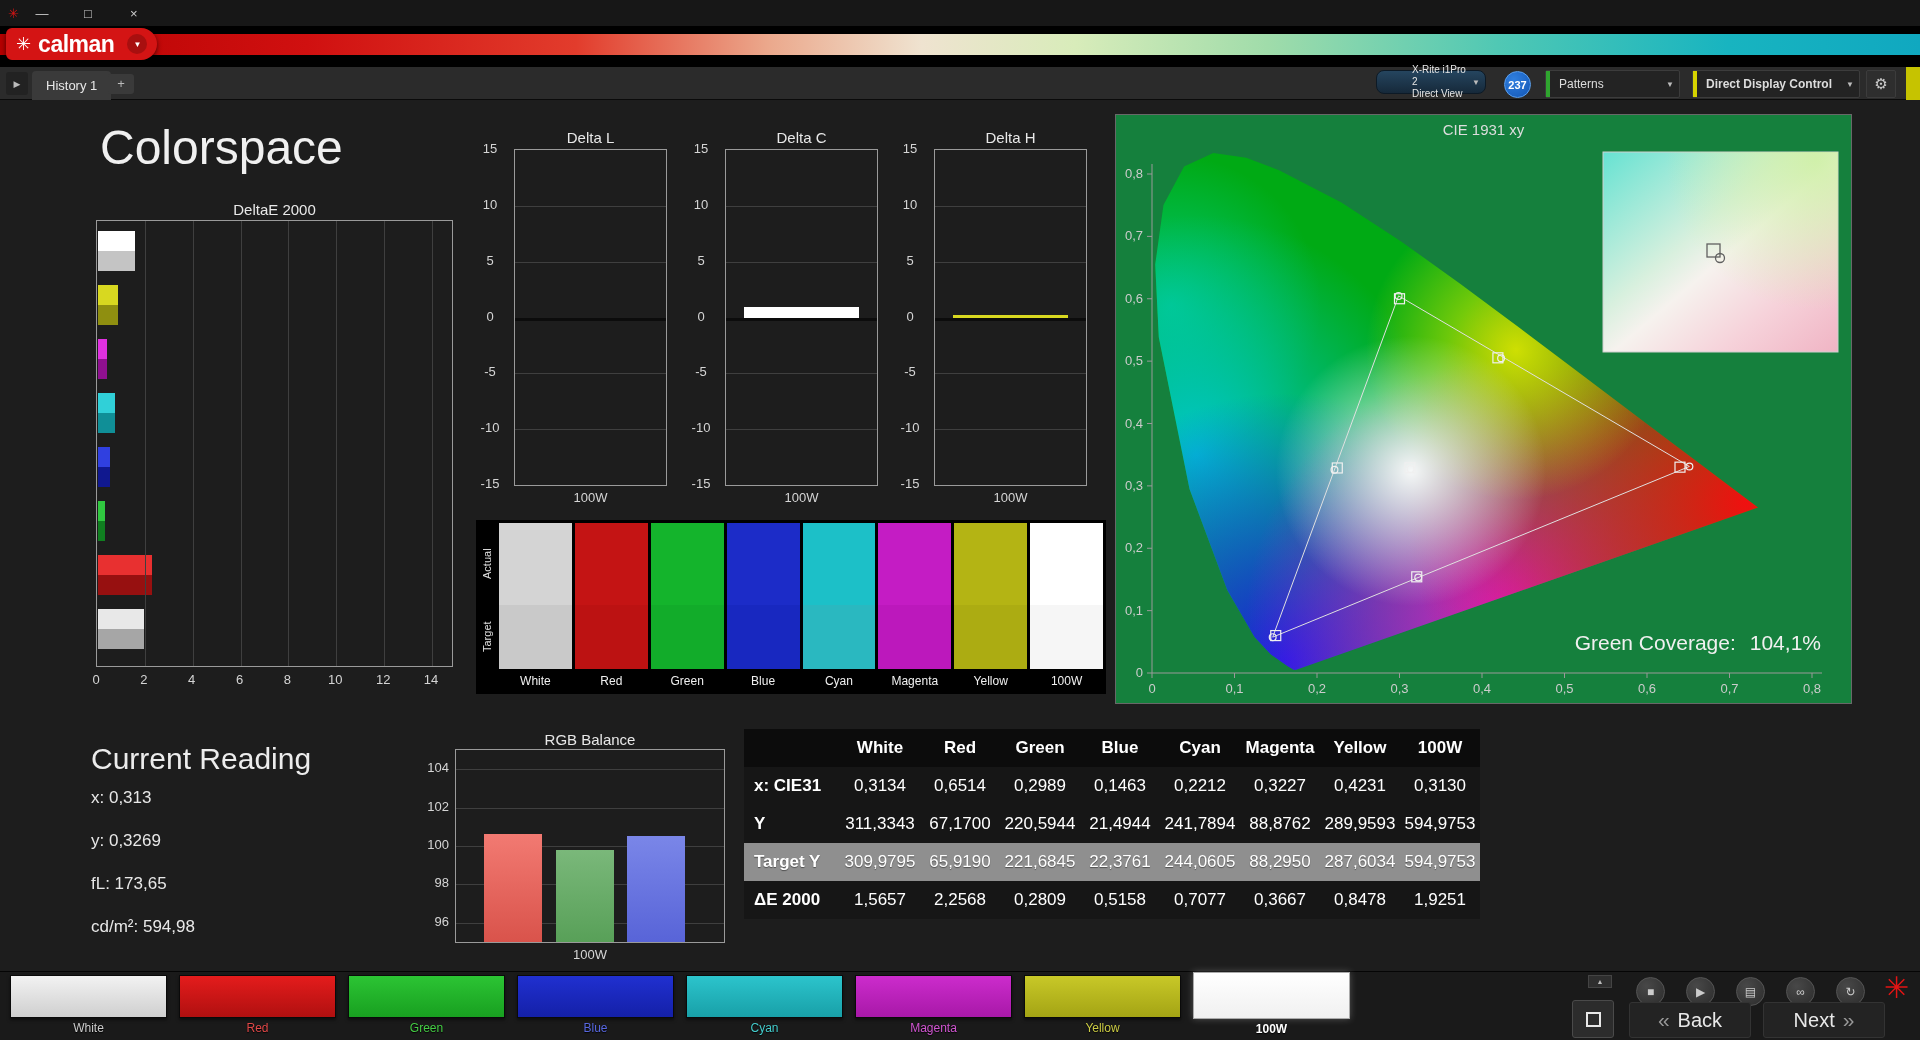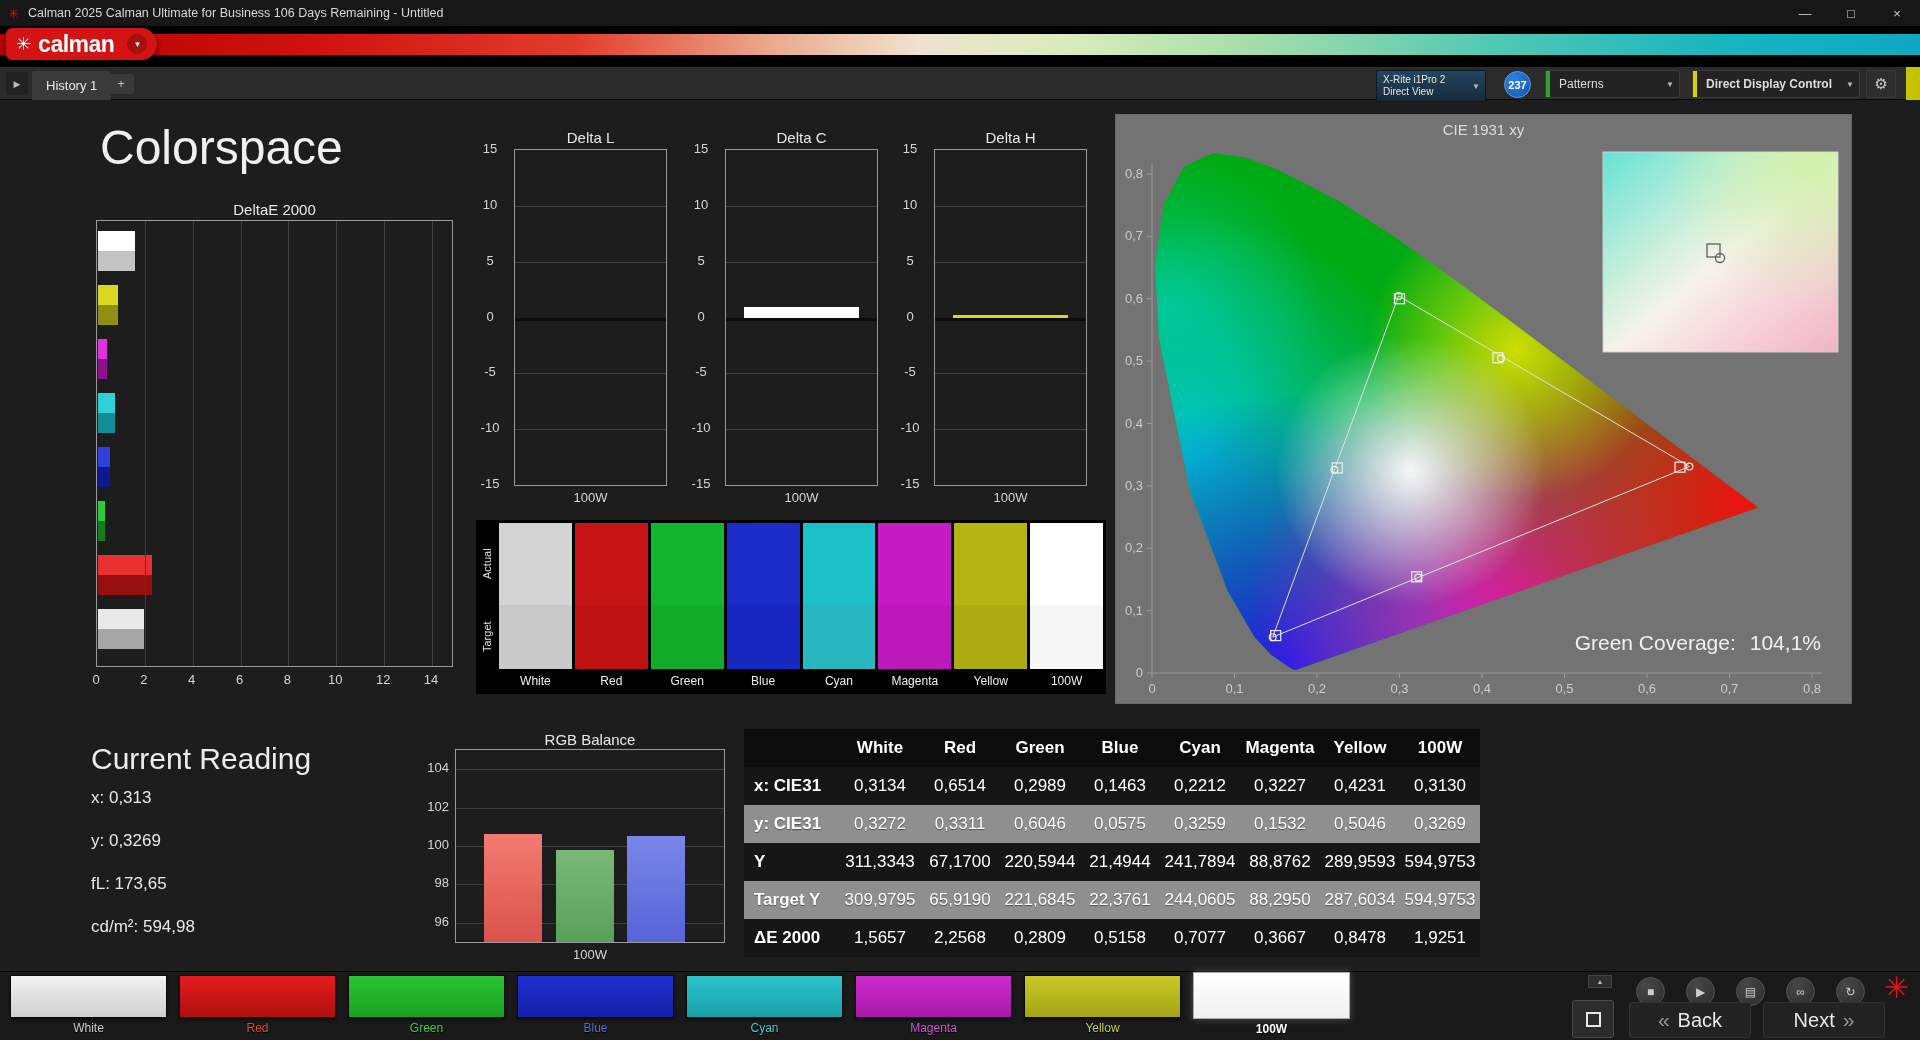--- a/index.html
+++ b/index.html
@@ -25,23 +25,23 @@
     color:#fff; font-size:8px; margin-left:6px; }
 
   
   .tabbar { position:absolute; left:0; top:67px; width:1920px; height:33px; background:#2b2b2b; border-bottom:1px solid #0a0a0a; }
   .expander { position:absolute; left:6px; top:5px; width:22px; height:23px; background:#222; border-radius:3px;
     color:#bbb; font-size:9px; display:flex; align-items:center; justify-content:center; }
   .tab { position:absolute; left:32px; top:4px; height:29px; background:#3a3a3a; border-radius:4px 4px 0 0;
     color:#e8e8e8; font-size:13px; line-height:29px; padding:0 14px; }
   .addtab { position:absolute; left:108px; top:7px; width:26px; height:20px; background:#3a3a3a; border-radius:3px;
     color:#bbb; font-size:13px; text-align:center; line-height:19px; }
-  .meter-dd { position:absolute; left:1376px; top:3px; width:110px; height:32px;
-    background:linear-gradient(#25455f,#16293a); border:1px solid #0d1a26; border-radius:2px;
-    display:flex; align-items:center; }
+  .meter-dd { position:absolute; left:1376px; top:3px; width:110px; height:24px;
+    background:linear-gradient(#25455f,#16293a); border:1px solid #0d1a26; border-radius:8px;
+    display:flex; align-items:center;padding-left:29px; }
   .meter-lines { flex:1; padding-left:6px; color:#e6e6e6; font-size:10px; line-height:12px; }
   .dd-arrow { color:#bbb; font-size:8px; padding:0 5px; }
   .badge { position:absolute; left:1504px; top:4px; width:27px; height:27px; border-radius:50%;
     background:radial-gradient(circle at 35% 30%,#2f7fe0,#1356b4); border:1px solid #5aa0f0;
     color:#fff; font-size:11px; font-weight:bold; display:flex; align-items:center; justify-content:center; }
   .dd { position:absolute; top:3px; height:28px; background:#232323; border:1px solid #3c3c3c; border-radius:2px;
     display:flex; align-items:center; color:#ddd; font-size:12px; }
   .dd .strip { width:4px; height:100%; }
   .dd .strip.green { background:#2fa52f; }
   .dd .strip.yellow { background:#d6d300; }
@@ -85,21 +85,21 @@
   .sw-rl { position:absolute; left:2px; writing-mode:vertical-rl; transform:rotate(180deg); color:#e0e0e0; font-size:11px; text-align:center; }
   .sw-rl.actual { top:0; height:82px; }
   .sw-rl.target { top:82px; height:64px; }
   #swatch-cols { flex:1; display:flex; gap:3px; }
   .sw-col { flex:1; display:flex; flex-direction:column; }
   .sw-a { height:82px; }
   .sw-t { height:64px; }
   .sw-l { height:22px; color:#f0f0f0; font-size:12px; text-align:center; line-height:24px; }
 
   
-  .cie-panel { position:absolute; left:1115px; top:114px; width:737px; height:590px; background:#737373; border:1px solid #686868; }
+  .cie-panel { position:absolute; left:1115px; top:114px; width:737px; height:590px; background:#15803d; border:1px solid #686868; }
   .cie-title { position:absolute; top:6px; left:0; width:100%; text-align:center; color:#dddddd; font-size:15px; }
   .cie-panel svg { position:absolute; left:0; top:0; }
   .gamut { position:absolute; right:30px; top:516px; color:#f0f0f0; font-size:21px; }
   .gamut .val { margin-left:14px; }
   svg text { font-family:"Liberation Sans",sans-serif; }
 
   
   .current-reading { position:absolute; left:91px; top:742px; color:#ececec; }
   .cr-title { font-size:30px; margin-bottom:12px; }
   .cr-line { font-size:17px; height:43px; color:#e8e8e8; }
@@ -144,21 +144,20 @@
   .navbtn.next { left:1763px; }
   .cal-asterisk { position:absolute; left:1884px; top:-2px; color:#e41414; font-size:30px; }
 </style>
 </head>
 <body>
 
 <div id="app">
 
   <div class="titlebar">
     <span class="app-icon">✳</span>
-    <span class="tb-title">Calman 2025 Calman Ultimate for Business 106 Days Remaining  - Untitled</span>
     <div class="win-controls">
       <div class="winbtn">—</div>
       <div class="winbtn">□</div>
       <div class="winbtn">×</div>
     </div>
   </div>
 
   <div class="logobar">
     <div class="rainbow"></div>
     <div class="logo">
@@ -507,31 +506,20 @@
         <div class="tcell tlabel">x: CIE31</div>
         <div class="tcell">0,3134</div>
         <div class="tcell">0,6514</div>
         <div class="tcell">0,2989</div>
         <div class="tcell">0,1463</div>
         <div class="tcell">0,2212</div>
         <div class="tcell">0,3227</div>
         <div class="tcell">0,4231</div>
         <div class="tcell">0,3130</div>
       </div>
-      <div class="trow light">
-        <div class="tcell tlabel">y: CIE31</div>
-        <div class="tcell">0,3272</div>
-        <div class="tcell">0,3311</div>
-        <div class="tcell">0,6046</div>
-        <div class="tcell">0,0575</div>
-        <div class="tcell">0,3259</div>
-        <div class="tcell">0,1532</div>
-        <div class="tcell">0,5046</div>
-        <div class="tcell">0,3269</div>
-      </div>
       <div class="trow dark">
         <div class="tcell tlabel">Y</div>
         <div class="tcell">311,3343</div>
         <div class="tcell">67,1700</div>
         <div class="tcell">220,5944</div>
         <div class="tcell">21,4944</div>
         <div class="tcell">241,7894</div>
         <div class="tcell">88,8762</div>
         <div class="tcell">289,9593</div>
         <div class="tcell">594,9753</div>

